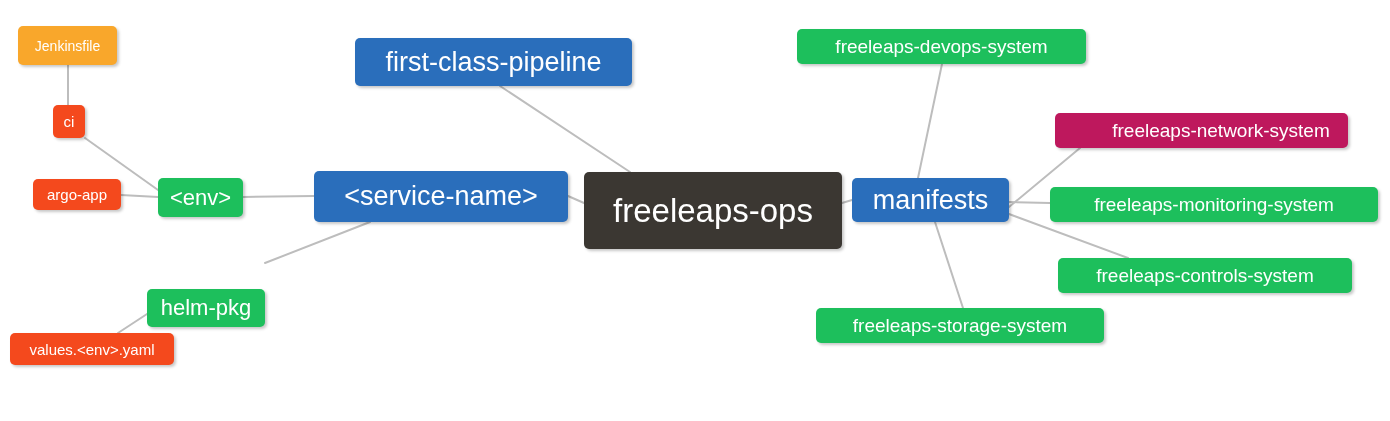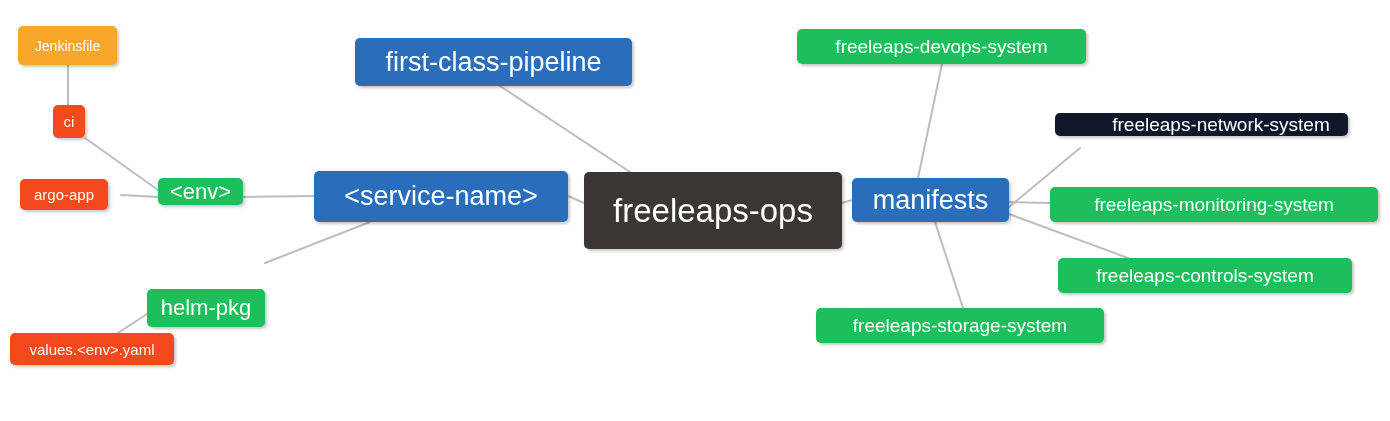--- a/index.html
+++ b/index.html
@@ -76,42 +76,42 @@
       </div>
       <div class="node tier-major" style="left: 314px; top: 171px; width: 254px; height: 51px; background: rgb(42, 110, 187);">
         <span class="node-label">&lt;service-name&gt;</span>
       </div>
       <div class="node tier-major" style="left: 315px; top: 38px; width: 277px; height: 48px; background: rgb(42, 110, 187); margin-left: 40px;">
         <span class="node-label">first-class-pipeline</span>
       </div>
       <div class="node tier-major" style="left: 852px; top: 178px; width: 157px; height: 44px; background: rgb(42, 110, 187);">
         <span class="node-label">manifests</span>
       </div>
-      <div class="node tier-mid" style="left: 158px; top: 178px; width: 85px; height: 27px; background: rgb(29, 191, 92);">
+      <div class="node tier-mid" style="left: 158px; top: 178px; width: 85px; height: 39px; background: rgb(29, 191, 92);">
         <span class="node-label">&lt;env&gt;</span>
       </div>
       <div class="node tier-mid" style="left: 147px; top: 257px; width: 118px; height: 38px; background: rgb(29, 191, 92); margin-top: 32px;">
         <span class="node-label">helm-pkg</span>
       </div>
       <div class="node tier-small" style="left: 53px; top: 105px; width: 32px; height: 33px; background: rgb(244, 73, 29);">
         <span class="node-label">ci</span>
       </div>
-      <div class="node tier-small" style="left: 20px; top: 179px; width: 88px; height: 31px; background: rgb(244, 73, 29);">
+      <div class="node tier-small" style="left: 33px; top: 179px; width: 88px; height: 31px; background: rgb(244, 73, 29);">
         <span class="node-label">argo-app</span>
       </div>
       <div class="node tier-small" style="left: 10px; top: 333px; width: 164px; height: 32px; background: rgb(244, 73, 29);">
         <span class="node-label">values.&lt;env&gt;.yaml</span>
       </div>
       <div class="node tier-tiny" style="left: 18px; top: 26px; width: 99px; height: 39px; background: rgb(249, 167, 43);">
         <span class="node-label">Jenkinsfile</span>
       </div>
       <div class="node tier-leaf" style="left: 797px; top: 29px; width: 289px; height: 35px; background: rgb(29, 191, 92);">
         <span class="node-label">freeleaps-devops-system</span>
       </div>
-      <div class="node tier-leaf" style="left: 1055px; top: 113px; width: 293px; height: 23px; background: #0f172a; padding-left: 39px;">
+      <div class="node tier-leaf" style="left: 1055px; top: 113px; width: 293px; height: 35px; background: #be185d; padding-left: 39px;">
         <span class="node-label">freeleaps-network-system</span>
       </div>
       <div class="node tier-leaf" style="left: 1050px; top: 187px; width: 328px; height: 35px; background: rgb(29, 191, 92);">
         <span class="node-label">freeleaps-monitoring-system</span>
       </div>
       <div class="node tier-leaf" style="left: 1058px; top: 258px; width: 294px; height: 35px; background: rgb(29, 191, 92);">
         <span class="node-label">freeleaps-controls-system</span>
       </div>
       <div class="node tier-leaf" style="left: 816px; top: 308px; width: 288px; height: 35px; background: rgb(29, 191, 92);">
         <span class="node-label">freeleaps-storage-system</span>

